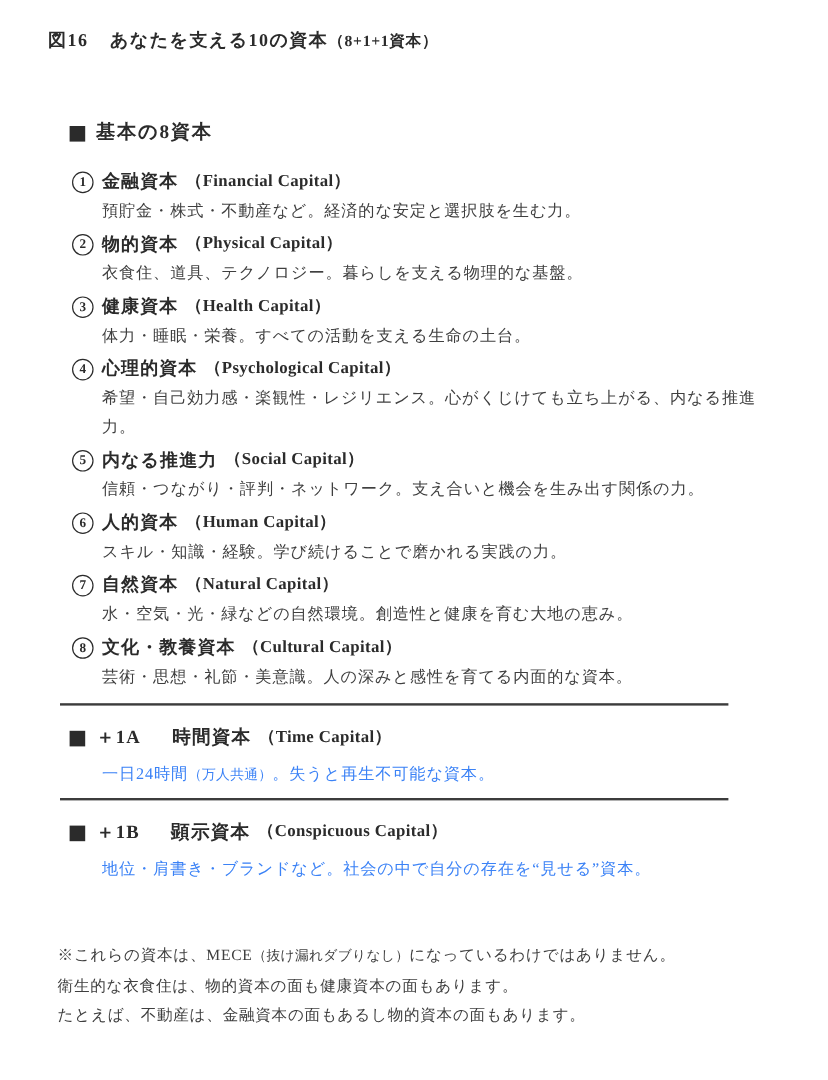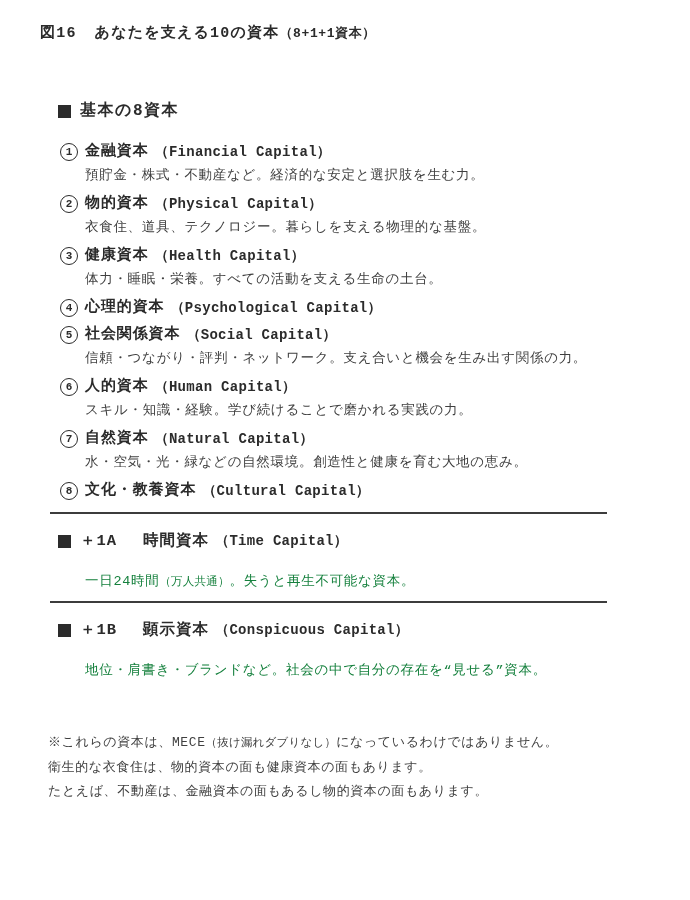--- a/index.html
+++ b/index.html
@@ -4,21 +4,21 @@
 <style>
   html,body{margin:0;padding:0;background:#ffffff;}
   .page{
     position:relative;
     width:690px;height:900px;
     box-sizing:border-box;
     padding-top:24px;
     overflow:hidden;
     background:#ffffff;
     color:#2b2b2b;
-    font-family:Liberation Mono, monospace;
+    font-family:Liberation Serif, serif;
   }
   .fig-title{
     margin-left:40px;
     font-size:15px;font-weight:bold;
     letter-spacing:1.2px;
     line-height:20px;
     color:#2b2b2b;
     white-space:nowrap;
   }
   .fig-title .title-main{margin-left:18px;}
@@ -61,22 +61,22 @@
     margin:10px 0 0 50px;width:557px;height:0;
   }
   .plus-block{margin-left:58px;margin-top:16px;}
   .plus-head{
     font-size:15.5px;font-weight:bold;
     letter-spacing:1px;line-height:22px;
     display:flex;align-items:center;white-space:nowrap;
   }
   .plus-label{margin-right:26px;}
   .plus-desc{
-    margin-left:27px;margin-top:18px;
-    font-size:13.5px;color:#15803d;
+    margin-left:27px;margin-top:7px;
+    font-size:13.5px;color:#3b82f6;
     letter-spacing:0.7px;line-height:24px;
   }
   .small-paren{font-size:11.5px;letter-spacing:0.2px;}
   .footnote{
     margin-left:48px;margin-top:48px;
     font-size:13px;color:#3f3f3f;
     letter-spacing:0.6px;line-height:24.5px;
   }
 </style>
 </head>
@@ -119,26 +119,27 @@
     </div>
     <div class="item-desc">体力・睡眠・栄養。すべての活動を支える生命の土台。</div>
   </div>
 
   <div class="item">
     <div class="item-head">
       <span class="cnum">4</span>
       <span>心理的資本</span>
       <span class="cen">（Psychological Capital）</span>
     </div>
+    <div class="item-desc">希望・自己効力感・楽観性・レジリエンス。心がくじけても立ち上がる、内なる推進力。</div>
   </div>
 
   <div class="item">
     <div class="item-head">
       <span class="cnum">5</span>
-      <span>社会関係資本</span>
+      <span>内なる推進力</span>
       <span class="cen">（Social Capital）</span>
     </div>
     <div class="item-desc">信頼・つながり・評判・ネットワーク。支え合いと機会を生み出す関係の力。</div>
   </div>
 
   <div class="item">
     <div class="item-head">
       <span class="cnum">6</span>
       <span>人的資本</span>
       <span class="cen">（Human Capital）</span>
@@ -154,20 +155,21 @@
     </div>
     <div class="item-desc">水・空気・光・緑などの自然環境。創造性と健康を育む大地の恵み。</div>
   </div>
 
   <div class="item">
     <div class="item-head">
       <span class="cnum">8</span>
       <span>文化・教養資本</span>
       <span class="cen">（Cultural Capital）</span>
     </div>
+    <div class="item-desc">芸術・思想・礼節・美意識。人の深みと感性を育てる内面的な資本。</div>
   </div>
 
   <hr class="rule">
 
   <div class="plus-block">
     <div class="plus-head">
       <span class="sq"></span>
       <span class="plus-label">＋1A</span>
       <span>時間資本</span>
       <span class="cen">（Time Capital）</span>

